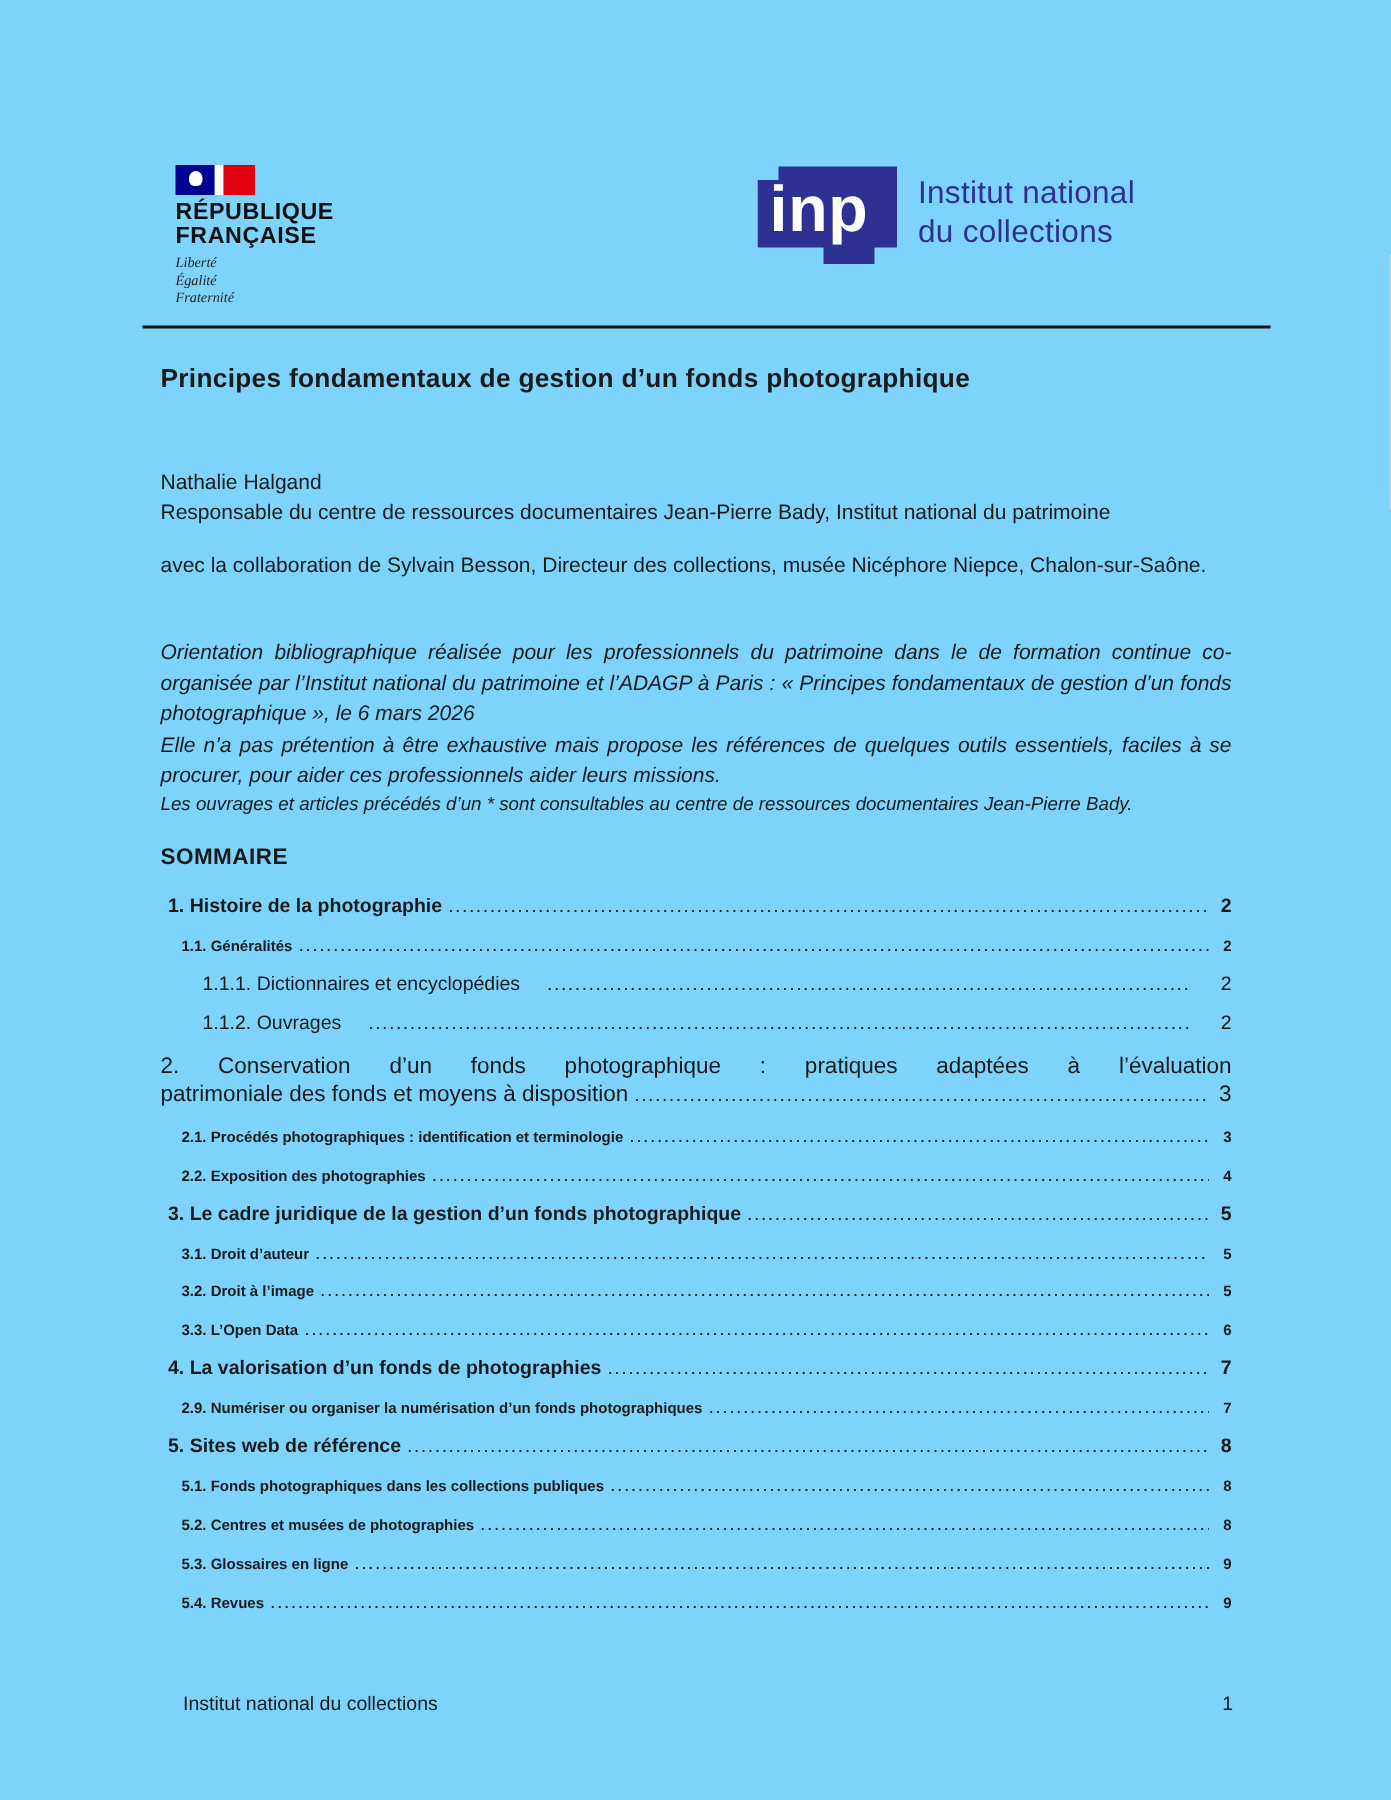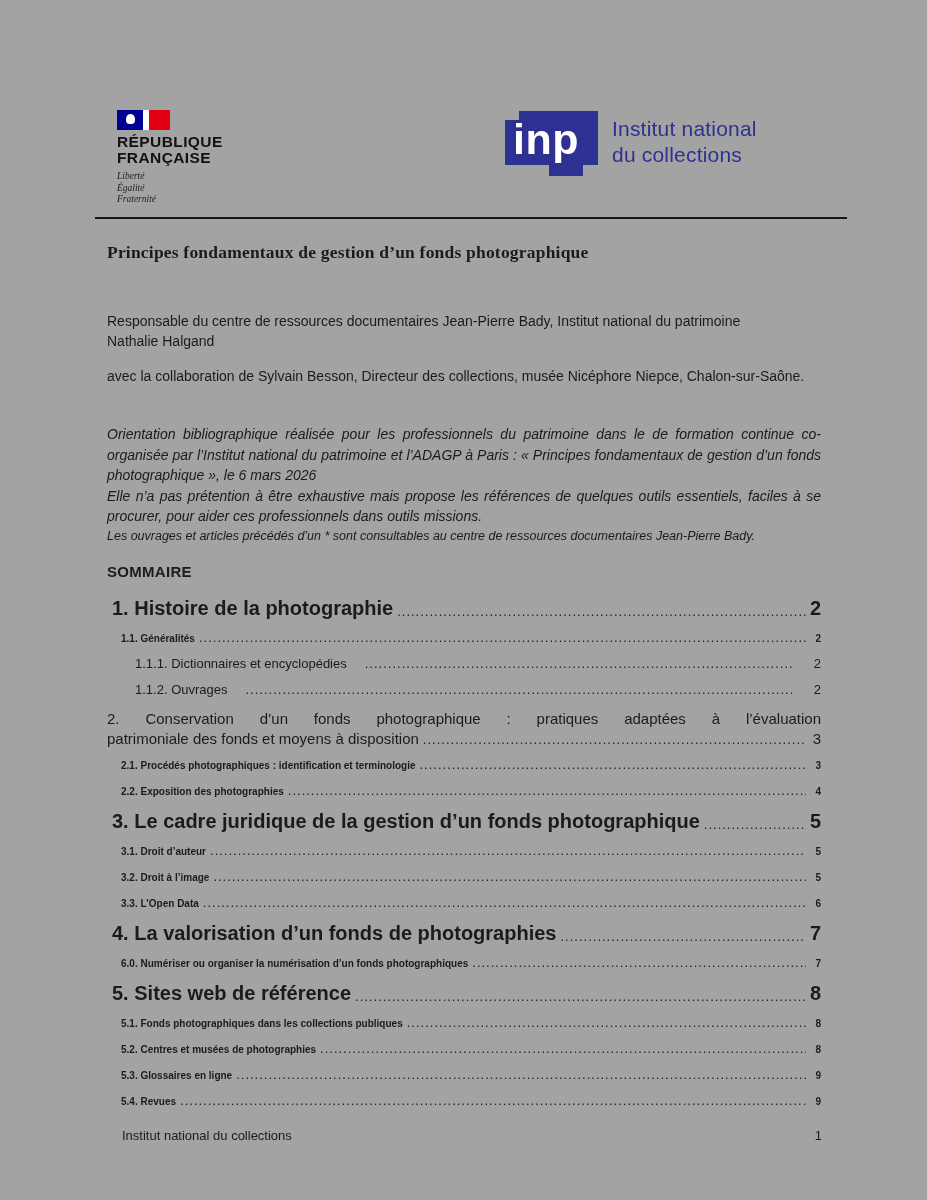--- a/index.html
+++ b/index.html
@@ -1,18 +1,18 @@
 <!DOCTYPE html>
 <html><head>
 <meta charset="utf-8">
 <style>
   html,body { margin:0; padding:0; background:#e8e8e8; }
   .page {
     position:relative; width:927px; height:1200px; margin:0 auto;
-    background:#a3a3a3; overflow:hidden;
+    background:#7dd3fc; overflow:hidden;
     font-family:"Liberation Sans", sans-serif; color:#1b1b1b;
   }
 
   
   .rf-logo { position:absolute; left:117px; top:110px; width:120px; }
   .rf-flag { display:flex; align-items:flex-start; height:21px; margin-bottom:3px; }
   .rf-flag .b { width:26px; height:20px; background:#000091; position:relative; }
   .rf-flag .b::after { content:""; position:absolute; left:9px; top:4px; width:9px; height:10px;
       background:#ffffff; border-radius:50% 50% 40% 40%; }
   .rf-flag .gap { width:6px; height:20px; background:#ffffff; }
@@ -22,39 +22,39 @@
       font-size:9.5px; line-height:11.5px; color:#222; }
 
   .inp-logo { position:absolute; left:505px; top:108px; display:flex; align-items:flex-start; }
   .inp-box { width:93px; height:68px; }
   .inp-name { margin-left:14px; margin-top:8px; font-size:21px; line-height:26px;
       color:#2e3191; letter-spacing:0.2px; font-weight:500; }
 
   .top-rule { position:absolute; left:95px; top:217px; width:752px; height:2px; background:#151515; }
 
   
-  .title-block { position:absolute; left:107px; top:242px; width:715px;font-family:Liberation Serif, serif; }
+  .title-block { position:absolute; left:107px; top:242px; width:715px; }
   .doc-title { font-size:17.5px; font-weight:bold; letter-spacing:0.2px; line-height:21px; }
   .doc-subtitle { font-size:14.5px; font-weight:bold; line-height:18px; margin-top:2px; }
 
   
   .authors { position:absolute; left:107px; top:311px; width:714px; font-size:14px; line-height:20px; }
   .authors .collab { margin-top:15px; }
 
   
   .abstract { position:absolute; left:107px; top:424px; width:714px;
       font-size:14px; font-style:italic; line-height:20.5px; text-align:justify; }
   .note { position:absolute; left:107px; top:528px; width:714px;
       font-size:12.5px; font-style:italic; line-height:16px; }
 
   
   .sommaire { position:absolute; left:107px; top:563px; font-size:15px; font-weight:bold; letter-spacing:0.3px; }
   .toc { position:absolute; left:107px; top:597px; width:714px; }
   .toc-row { display:flex; align-items:baseline; margin-bottom:11px; line-height:1.15; }
-  .lvl1 { font-size:20px; font-weight:bold; padding-left:5px;align-items:flex-end; }
+  .lvl1 { font-size:13px; font-weight:bold; padding-left:5px;align-items:flex-end; }
   .lvl2 { font-size:10px; font-weight:bold; padding-left:14px; }
   .lvl3 { font-size:13px; font-weight:normal; padding-left:28px;gap:14px; }
   .toc-label { white-space:nowrap; }
   .toc-leader { flex:1 1 auto; overflow:hidden; white-space:nowrap;
       font-weight:normal; font-size:13px; letter-spacing:1px; margin:0 3px 0 4px; }
   .toc-leader::after { content:"........................................................................................................................................................................................................................................"; }
   .toc-page { flex:0 0 auto; min-width:12px; text-align:right; }
   .toc-multi { margin-bottom:11px; font-size:15px; font-weight:normal; line-height:1.38; }
   .toc-just { text-align:justify; text-align-last:justify; }
   .toc-multi .toc-row { margin-bottom:0;justify-content:flex-end; }
@@ -96,28 +96,28 @@
     </div>
   </div>
 
   <div class="top-rule"></div>
 
   <div class="title-block">
     <div class="doc-title">Principes fondamentaux de gestion d’un fonds photographique</div>
   </div>
 
   <div class="authors">
+    <div>Nathalie Halgand</div>
     <div>Responsable du centre de ressources documentaires Jean-Pierre Bady, Institut national du patrimoine</div>
-    <div>Nathalie Halgand</div>
     <div class="collab">avec la collaboration de Sylvain Besson, Directeur des collections, musée Nicéphore Niepce, Chalon-sur-Saône.</div>
   </div>
 
   <div class="abstract">
     <div>Orientation bibliographique réalisée pour les professionnels du patrimoine dans le de formation continue co-organisée par l’Institut national du patrimoine et l’ADAGP à Paris : « Principes fondamentaux de gestion d’un fonds photographique », le 6 mars 2026</div>
-    <div>Elle n’a pas prétention à être exhaustive mais propose les références de quelques outils essentiels, faciles à se procurer, pour aider ces professionnels dans outils missions.</div>
+    <div>Elle n’a pas prétention à être exhaustive mais propose les références de quelques outils essentiels, faciles à se procurer, pour aider ces professionnels aider leurs missions.</div>
   </div>
   <div class="note">Les ouvrages et articles précédés d’un * sont consultables au centre de ressources documentaires Jean-Pierre Bady.</div>
 
   <div class="sommaire">SOMMAIRE</div>
 
   <div class="toc">
 
     <div class="toc-row lvl1">
       <span class="toc-label">1.  Histoire de la photographie </span>
       <span class="toc-leader"></span>
@@ -187,21 +187,21 @@
       <span class="toc-page">6</span>
     </div>
 
     <div class="toc-row lvl1">
       <span class="toc-label">4.  La valorisation d’un fonds de photographies </span>
       <span class="toc-leader"></span>
       <span class="toc-page">7</span>
     </div>
 
     <div class="toc-row lvl2">
-      <span class="toc-label">6.0.  Numériser ou organiser la numérisation d’un fonds photographiques </span>
+      <span class="toc-label">2.9.  Numériser ou organiser la numérisation d’un fonds photographiques </span>
       <span class="toc-leader"></span>
       <span class="toc-page">7</span>
     </div>
 
     <div class="toc-row lvl1">
       <span class="toc-label">5.  Sites web de référence </span>
       <span class="toc-leader"></span>
       <span class="toc-page">8</span>
     </div>
 

